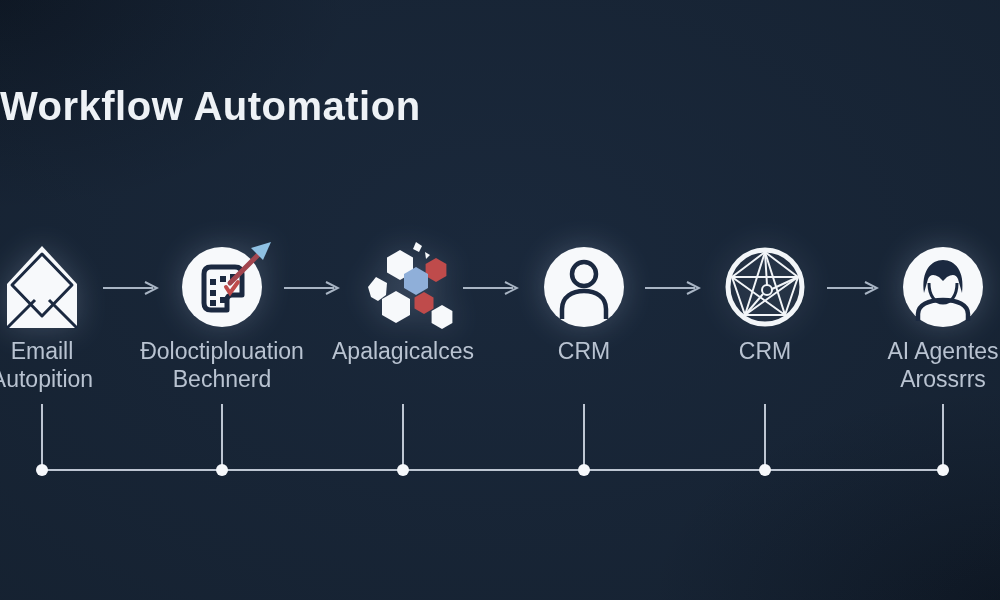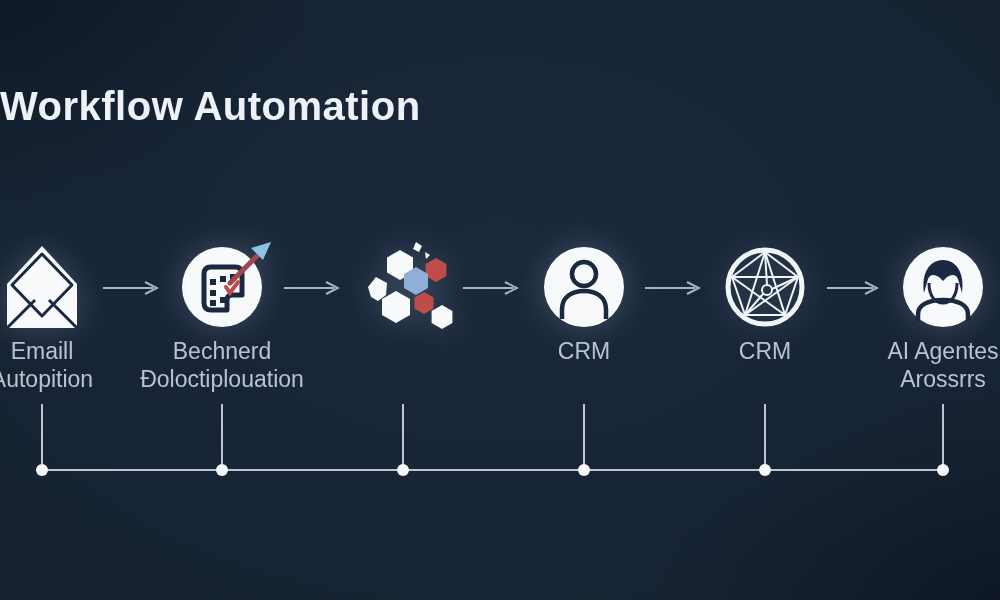--- a/index.html
+++ b/index.html
@@ -40,40 +40,41 @@
     </div>
   </div>
   <svg class="icon-wrap" style="left:2px;top:238px" width="80" height="94" viewBox="0 0 80 94">
     <path d="M5,46 L40,8 L75,46 L75,90 L5,90 Z" fill="#f7f9fb"></path>
     <path d="M10,47 L40,16 L70,47 L40,78 Z" fill="#f7f9fb" stroke="#1b2940" stroke-width="3" stroke-linejoin="round"></path>
     <path d="M5,90 L33,62 M75,90 L47,62" stroke="#1b2940" stroke-width="3" fill="none"></path>
   </svg>
 
   <div class="node" style="left:112px">
     <div class="node-label">
-      <div>Bechnerd</div>
-        <div>Ðoloctiplouation</div>
+      <div>Ðoloctiplouation</div>
+        <div>Bechnerd</div>
     </div>
   </div>
   <svg class="icon-wrap" style="left:174px;top:235px" width="110" height="104" viewBox="0 0 110 104">
     <circle cx="48" cy="52" r="40" fill="#f7f9fb"></circle>
     <path d="M30,39 q0,-7 7,-7 h24 q7,0 7,7 v21 h-10 q-5,0 -5,5 v10 h-16 q-7,0 -7,-7 Z" fill="none" stroke="#1b2940" stroke-width="5" stroke-linejoin="round"></path>
     <rect x="36" y="44" width="6" height="6" fill="#1b2940"></rect>
     <rect x="46" y="41" width="6" height="6" fill="#1b2940"></rect>
     <rect x="56" y="39" width="6" height="6" fill="#1b2940"></rect>
     <rect x="36" y="55" width="6" height="6" fill="#1b2940"></rect>
     <rect x="36" y="65" width="6" height="6" fill="#1b2940"></rect>
     <rect x="46" y="62" width="6" height="6" fill="#1b2940"></rect>
     <path d="M52,52 L56,58 L64,47" stroke="#bf4b4b" stroke-width="4" fill="none" stroke-linecap="round"></path>
     <line x1="56" y1="48" x2="86" y2="18" stroke="#a2454e" stroke-width="5" stroke-linecap="round"></line>
     <polygon points="97,7 77,13 89,25" fill="#8fc1e3"></polygon>
   </svg>
 
   <div class="node" style="left:293px">
     <div class="node-label">
+        <div>Apalagicalces</div>
     </div>
   </div>
   <svg class="icon-wrap" style="left:360px;top:237px" width="100" height="100" viewBox="0 0 100 100">
     <polygon points="40,13 53,20.5 53,35.5 40,43 27,35.5 27,20.5" fill="#f7f9fb"></polygon>
     <polygon points="56,5 62,9 59,15 53,12" fill="#f7f9fb"></polygon>
     <polygon points="65,15 70,18 66,22" fill="#f7f9fb"></polygon>
     <polygon points="76,21 86.4,27 86.4,39 76,45 65.6,39 65.6,27" fill="#bf4b4b"></polygon>
     <polygon points="56,30 68,37 68,51 56,58 44,51 44,37" fill="#8fafd9"></polygon>
     <polygon points="16,40 27,46 26,58 18,64 11,60 8,50" fill="#f7f9fb"></polygon>
     <polygon points="36,54 50,62 50,78 36,86 22,78 22,62" fill="#f7f9fb"></polygon>

